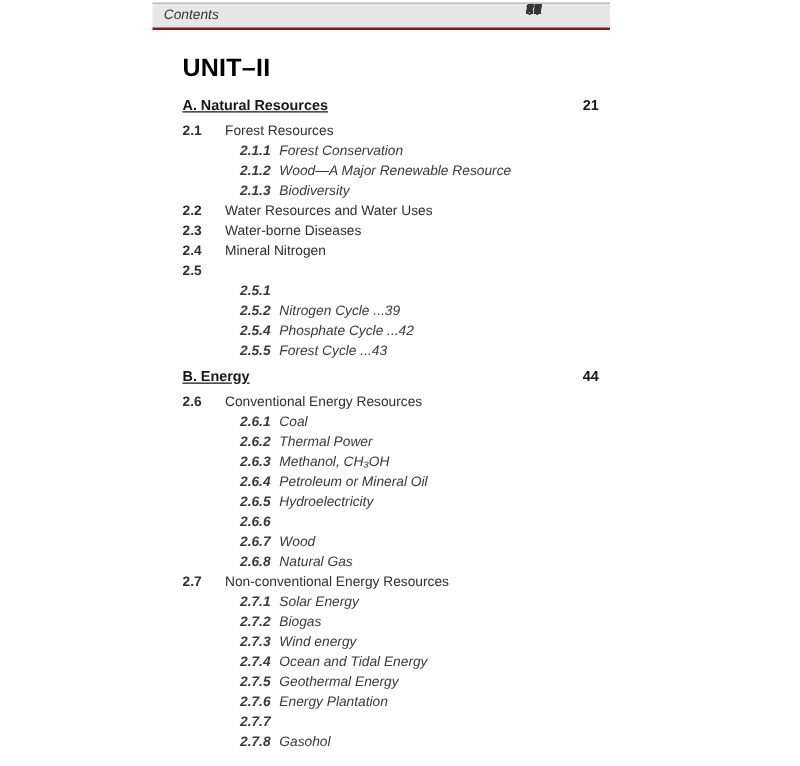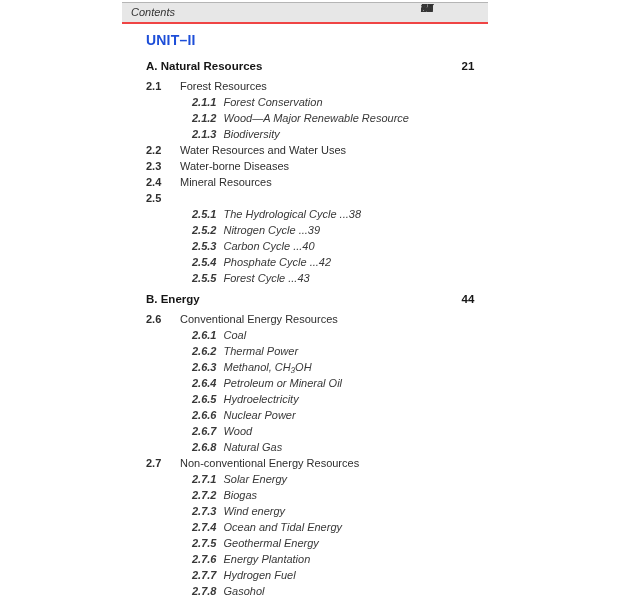--- a/index.html
+++ b/index.html
@@ -16,50 +16,50 @@
   .page {
     position: absolute;
     left: 122px;
     top: 0;
     width: 366px;
   }
   .contents-bar {
     margin-top: 2px;
     background: #e7e7e7;
     border-top: 1px solid #b5b5b5;
-    border-bottom: 2px solid #ef4444;
+    border-bottom: 2px solid #7f1d1d;
     padding: 3px 9px 4px 9px;
     font-size: 11px;
     font-style: italic;
     color: #333333;
   }
   .unit-title {
-    margin: 8px 0 10px 24px;
-    font-size: 14px;
+    margin: 20px 0 10px 24px;
+    font-size: 20px;
     font-weight: bold;
-    color: #1d4ed8;
+    color: #000000;
     letter-spacing: 0.2px;
   }
   .toc {
     padding: 0 9px 0 24px;
   }
   .row {
     display: flex;
     align-items: baseline;
     font-size: 11px;
     line-height: 16px;
   }
   .header-row {
     margin: 5px 0 4px 0;
     font-weight: bold;
     font-size: 11.5px;
     color: #161616;
   }
-  .header-row .sec-title { flex: 1; }
-  .header-row .sec-page { flex: none; text-align: center; min-width: 22px; }
+  .header-row .sec-title { flex: 1; text-decoration: underline; }
+  .header-row .sec-page { flex: none; text-align: right; min-width: 22px; }
   .item-row .num { flex: none; width: 34px; font-weight: bold; }
   .item-row .title { flex: 1; }
   .item-row .page { flex: none; text-align: center; min-width: 22px; }
   .item-row.sub { padding-left: 46px; }
   .item-row.sub .num { width: auto; margin-right: 7px; }
   .item-row.italic { font-style: italic; color: #383838; }
   .section-b { margin-top: 5px; }
 </style>
 </head>
 <body>
@@ -107,46 +107,40 @@
   </div>
 
   <div class="row item-row">
     <span class="num">2.3</span>
     <span class="title">Water-borne Diseases</span>
     <span class="page">31</span>
   </div>
 
   <div class="row item-row">
     <span class="num">2.4</span>
-    <span class="title">Mineral Resources</span>
+    <span class="title">Mineral Nitrogen</span>
     <span class="page">60</span>
   </div>
 
   <div class="row item-row">
     <span class="num">2.5</span>
     <span class="page">37</span>
   </div>
 
   <div class="row item-row sub italic">
     <span class="num">2.5.1</span>
-    <span class="title">The Hydrological Cycle  ...38</span>
     <span class="page"></span>
   </div>
 
   <div class="row item-row sub italic">
     <span class="num">2.5.2</span>
     <span class="title">Nitrogen Cycle  ...39</span>
     <span class="page"></span>
   </div>
 
-  <div class="row item-row sub italic">
-    <span class="num">2.5.3</span>
-    <span class="title">Carbon Cycle  ...40</span>
-    <span class="page"></span>
-  </div>
 
   <div class="row item-row sub italic">
     <span class="num">2.5.4</span>
     <span class="title">Phosphate Cycle  ...42</span>
     <span class="page"></span>
   </div>
 
   <div class="row item-row sub italic">
     <span class="num">2.5.5</span>
     <span class="title">Forest Cycle  ...43</span>
@@ -192,21 +186,20 @@
   </div>
 
   <div class="row item-row sub italic">
     <span class="num">2.6.5</span>
     <span class="title">Hydroelectricity</span>
     <span class="page">47</span>
   </div>
 
   <div class="row item-row sub italic">
     <span class="num">2.6.6</span>
-    <span class="title">Nuclear Power</span>
     <span class="page">49</span>
   </div>
 
   <div class="row item-row sub italic">
     <span class="num">2.6.7</span>
     <span class="title">Wood</span>
     <span class="page">50</span>
   </div>
 
   <div class="row item-row sub italic">
@@ -252,21 +245,20 @@
   </div>
 
   <div class="row item-row sub italic">
     <span class="num">2.7.6</span>
     <span class="title">Energy Plantation</span>
     <span class="page">58</span>
   </div>
 
   <div class="row item-row sub italic">
     <span class="num">2.7.7</span>
-    <span class="title">Hydrogen Fuel</span>
     <span class="page">58</span>
   </div>
 
   <div class="row item-row sub italic">
     <span class="num">2.7.8</span>
     <span class="title">Gasohol</span>
     <span class="page">60</span>
   </div>
 </div>
   </div>

